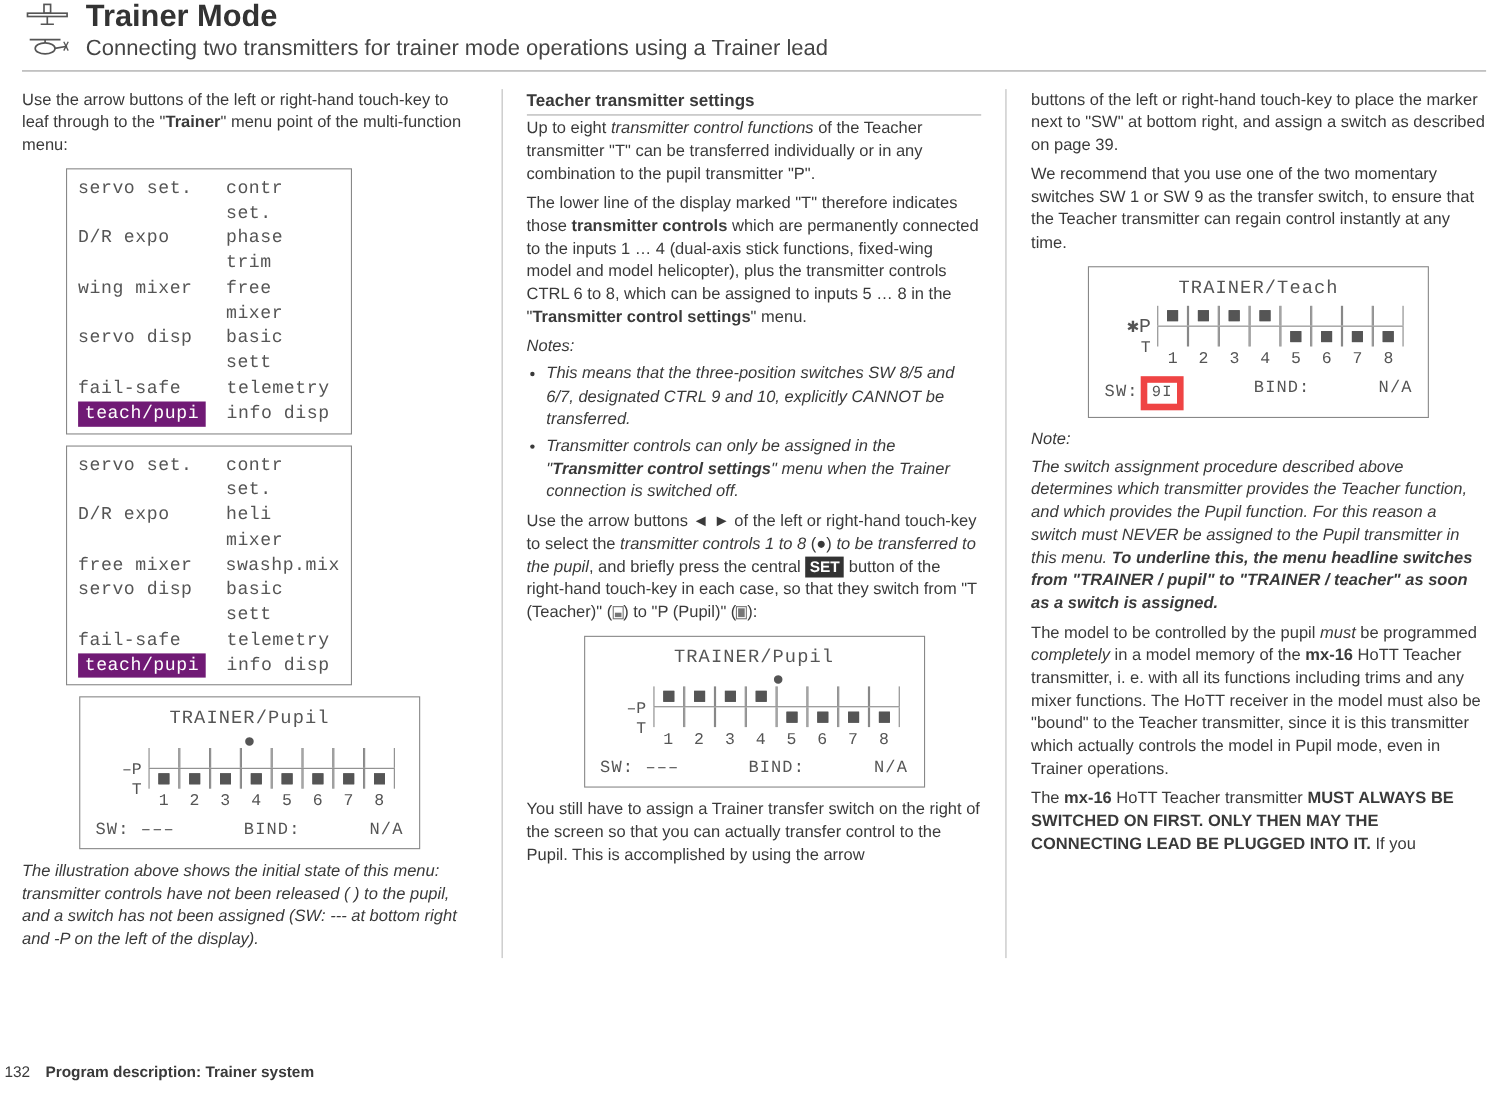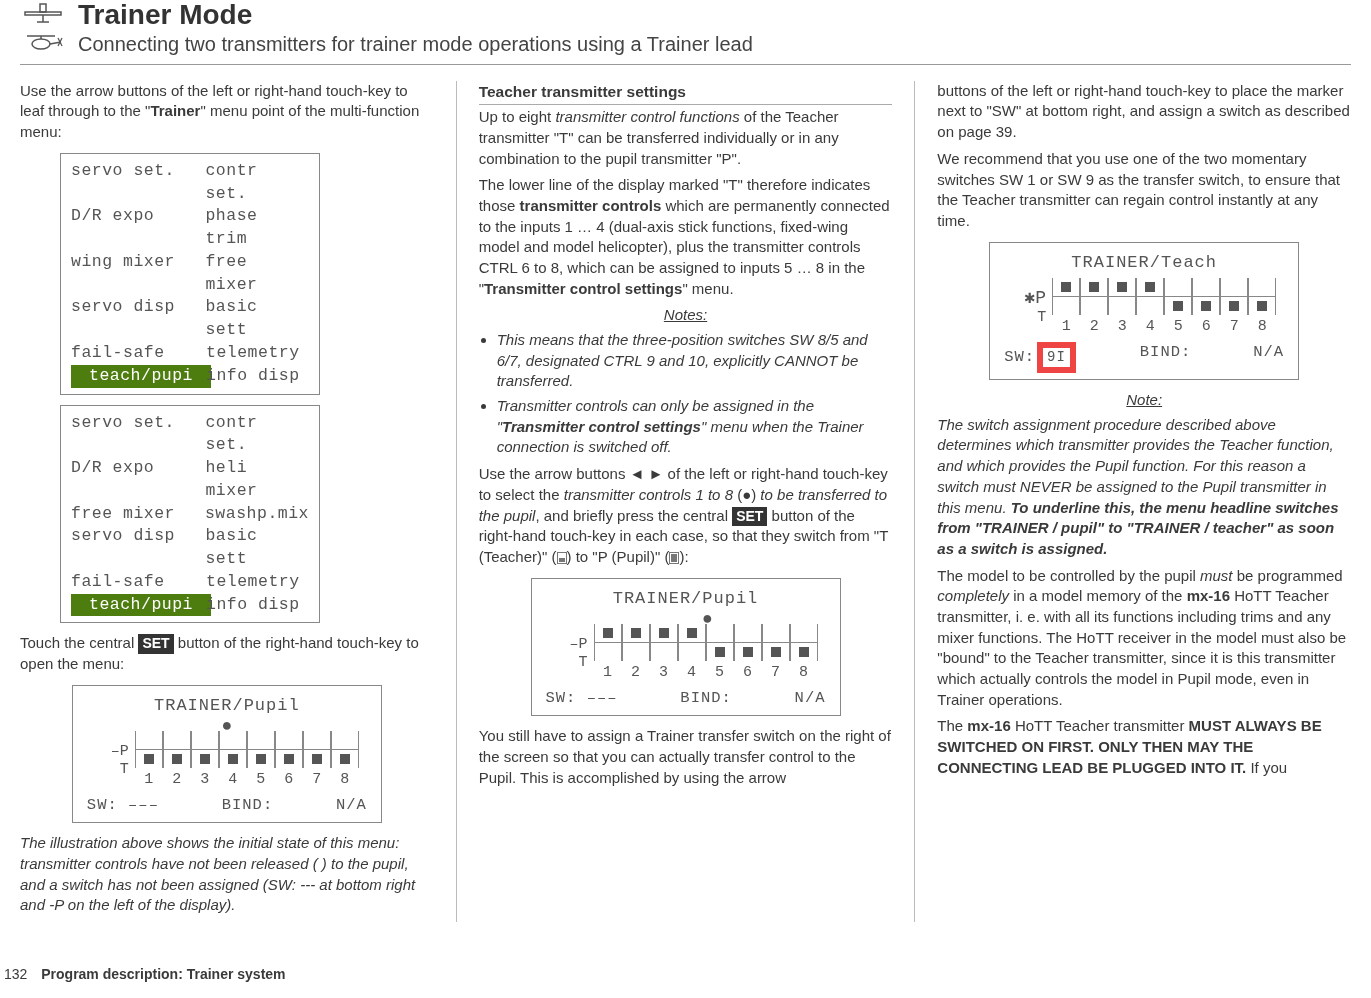--- a/index.html
+++ b/index.html
@@ -31,21 +31,21 @@
     margin: 10px 0 10px 40px;
     width: 260px;
     padding: 6px 10px;
     font-family: "Courier New", monospace;
     font-size: 16.5px;
     color: #555;
     letter-spacing: 0.5px;
   }
   .menu-box .row { display:flex; }
   .menu-box .left { width: 135px; }
-  .menu-box .hl { background:#4d7c0f; color:#fff; padding: 0 18px; display:inline-block; }
+  .menu-box .hl { background:#701a75; color:#fff; padding: 0 6px; display:inline-block; }
   .lcd {
     border: 1px solid #888;
     margin: 10px auto 10px auto;
     width: 310px;
     padding: 8px 10px 6px 10px;
     font-family: "Courier New", monospace;
     color:#555;
     text-align:center;
   }
   .lcd-title { font-size:17px; letter-spacing:1px; margin-bottom:4px; }
@@ -55,21 +55,21 @@
   .lcd-row-cells { display:flex; }
   .cell { width:28px; height:18px; border-left:1px solid #888; border-right:1px solid #888; position:relative; display:flex; align-items:center; justify-content:center;}
   .cell-row-border-mid { height:1px; background:#888; width:224px; }
   .marker-full { width:10px; height:10px; background:#555; border:1px solid #555;}
   .dot { font-size:18px; line-height:10px; height:10px; text-align:center; }
   .lcd-nums { display:flex; font-size:15px; margin-top:2px;}
   .lcd-nums span { width:28px; text-align:center; }
   .lcd-bottom { font-size:15.5px; margin-top:4px; letter-spacing:1px; display:flex; justify-content:space-between; padding: 0 4px;}
   .sw-box { display:inline-block; border:6px solid #ef4444; padding:0 4px; font-size:14px; margin:0 2px; }
   h4.sub { font-weight:bold; font-size:15.5px; margin-bottom:2px; border-bottom:1px solid #aaa; padding-bottom:2px;}
-  .underline { text-decoration: underline; font-style:italic;text-align:center; }
+  .underline { font-style:italic; }
   ul.notes { list-style: disc; padding-left: 18px; font-style:italic; margin: 4px 0 6px 0;}
   ul.notes li { margin-bottom:4px; }
   .footer { position:absolute; bottom:16px; left:4px; font-size:14px;}
   .footer .pg { margin-right:10px; }
   .footer .ft { font-weight:bold; }
   .asterisk { font-size:18px; }
   .col-divider { width:1px; background:#bbb; }
   .tiny-icon { display:inline-block; width:10px; height:12px; border:1px solid #777; vertical-align:middle; position:relative;}
   .tiny-icon.half::after{content:"";position:absolute;left:1px;right:1px;bottom:1px;height:4px;background:#777;}
   .tiny-icon.full::after{content:"";position:absolute;left:1px;right:1px;top:1px;bottom:1px;background:#777;}
@@ -155,23 +155,20 @@
       <div class="row">
           <span class="left">fail-safe</span>
           <span>telemetry</span>
         </div>
       <div class="row">
           <span class="left"><span class="hl">teach/pupi</span></span>
           <span>info disp</span>
         </div>
     </div>
 
-    <p class="para">
-      <span>Touch the central </span><span class="set-badge">SET</span><span> button of the right-hand touch-key to open the menu:</span>
-    </p>
 
     <div class="lcd">
       <div class="lcd-title">TRAINER/Pupil</div>
       <div class="dot">●</div>
       <div class="lcd-grid">
         <div class="lcd-left-labels">
           <span>–P</span>
           <span>T</span>
         </div>
         <div class="lcd-cells-wrap">

